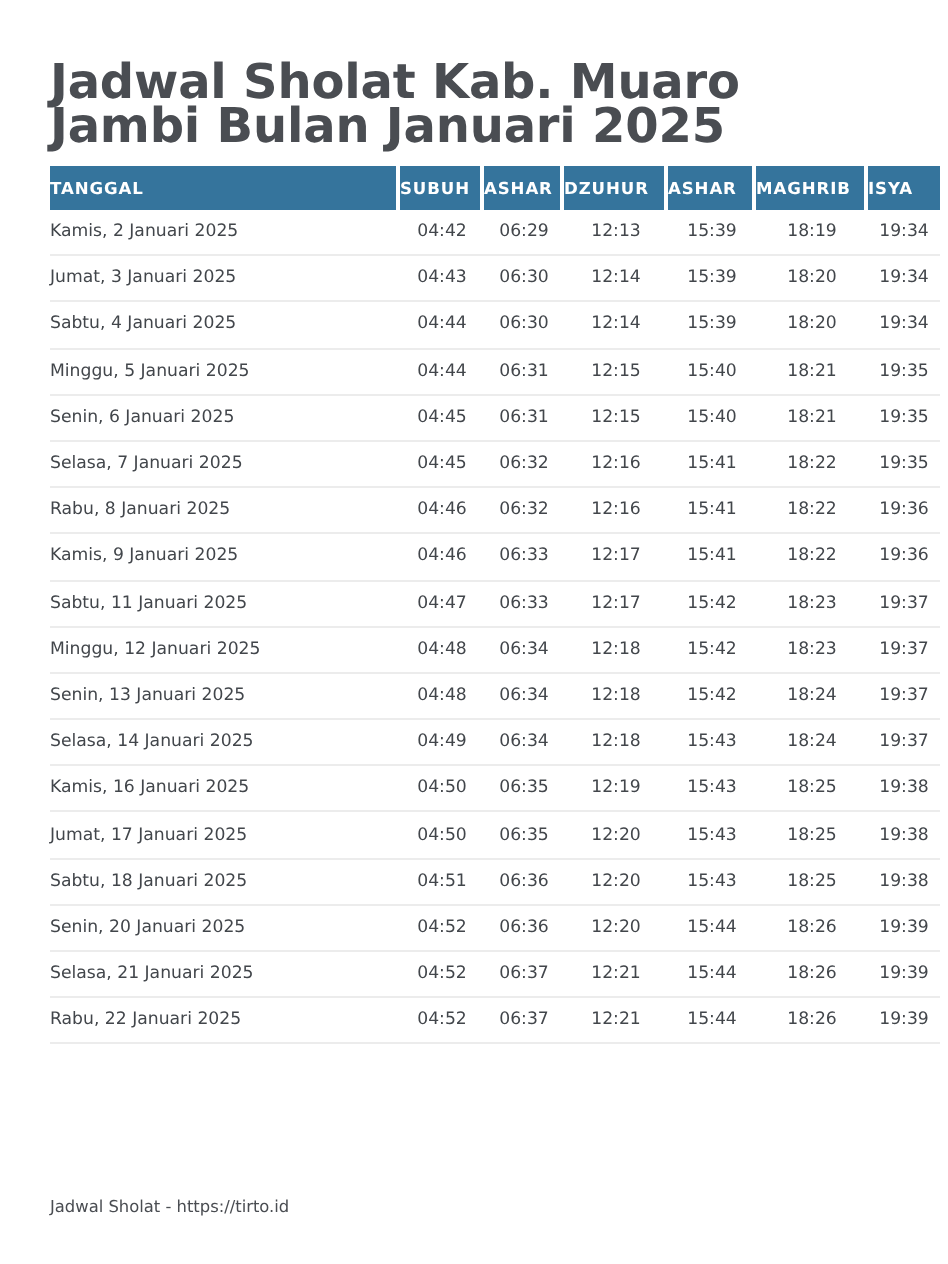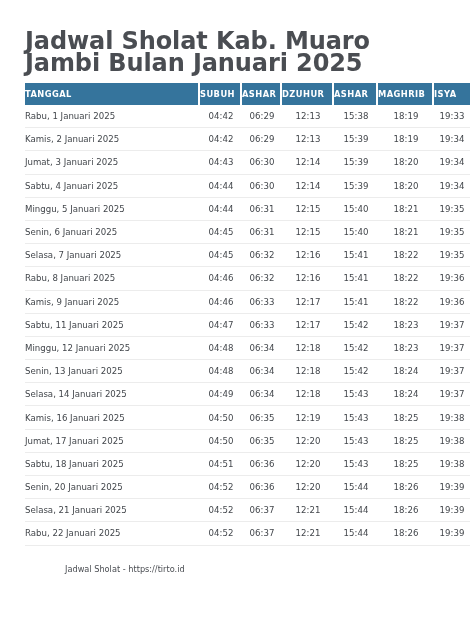--- a/index.html
+++ b/index.html
@@ -64,24 +64,23 @@
   td.date-cell {
     text-align: left;
     padding-left: 9px;
   }
   td.time-cell {
     text-align: center;
   }
   .footer {
     position: absolute;
     left: 25px;
-    top: 564px;
+    top: 598px;
     font-size: 8.2px;
     color: #4a4d52;
-    margin-left: 40px;
   }
 </style>
 </head>
 <body>
 
 <div class="page">
 
   <h1 class="title">Jadwal Sholat Kab. Muaro Jambi Bulan Januari 2025</h1>
 
   <table class="schedule">
@@ -100,29 +99,20 @@
         <th>SUBUH</th>
         <th>ASHAR</th>
         <th>DZUHUR</th>
         <th>ASHAR</th>
         <th>MAGHRIB</th>
         <th>ISYA</th>
       </tr>
     </thead>
     <tbody id="schedule-body">
         <tr>
-          <td class="date-cell">Rabu, 1 Januari 2025</td>
-          <td class="time-cell">04:42</td>
-          <td class="time-cell">06:29</td>
-          <td class="time-cell">12:13</td>
-          <td class="time-cell">15:38</td>
-          <td class="time-cell">18:19</td>
-          <td class="time-cell">19:33</td>
-        </tr>
-        <tr>
           <td class="date-cell">Kamis, 2 Januari 2025</td>
           <td class="time-cell">04:42</td>
           <td class="time-cell">06:29</td>
           <td class="time-cell">12:13</td>
           <td class="time-cell">15:39</td>
           <td class="time-cell">18:19</td>
           <td class="time-cell">19:34</td>
         </tr>
         <tr>
           <td class="date-cell">Jumat, 3 Januari 2025</td>

